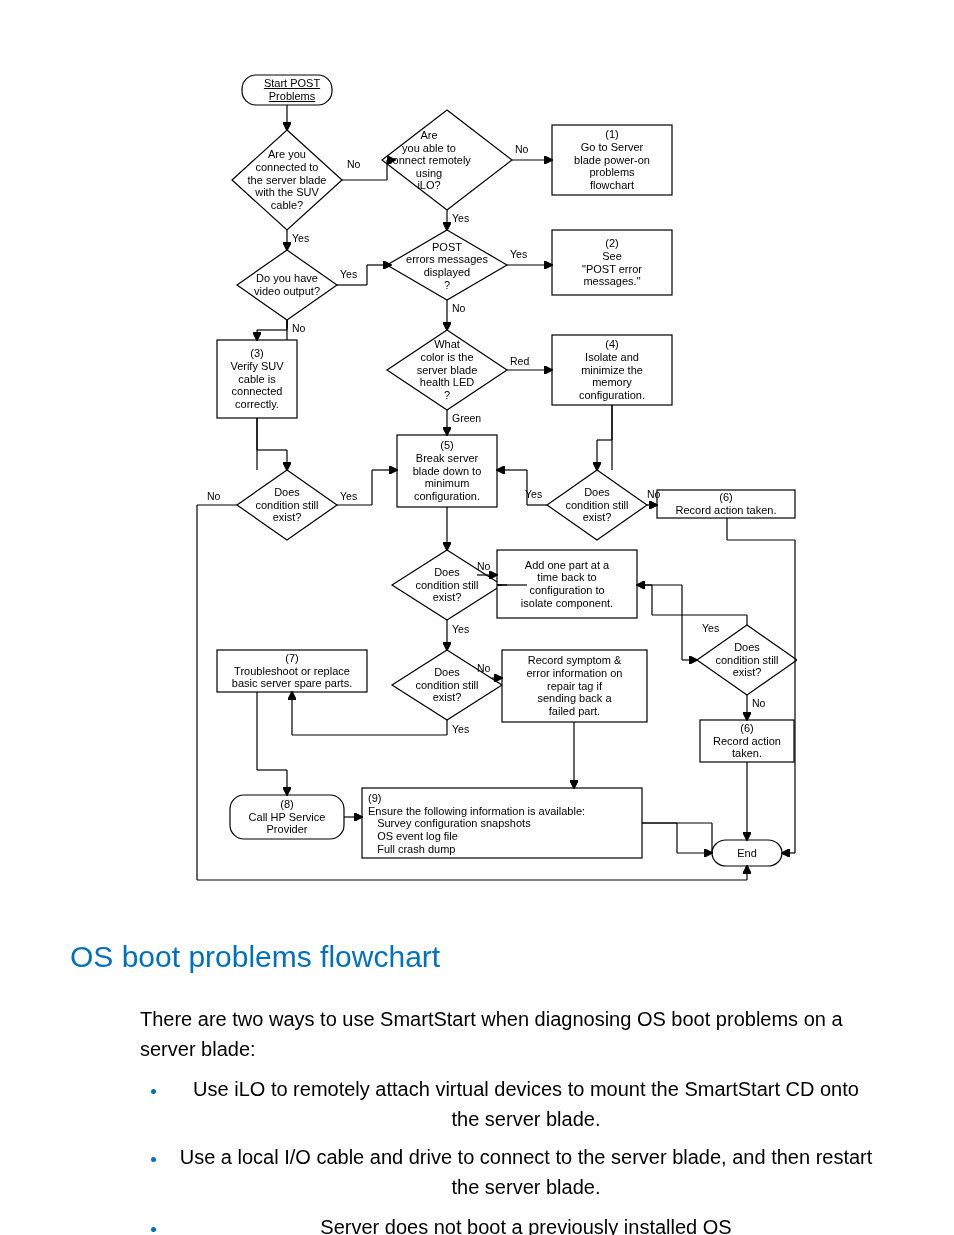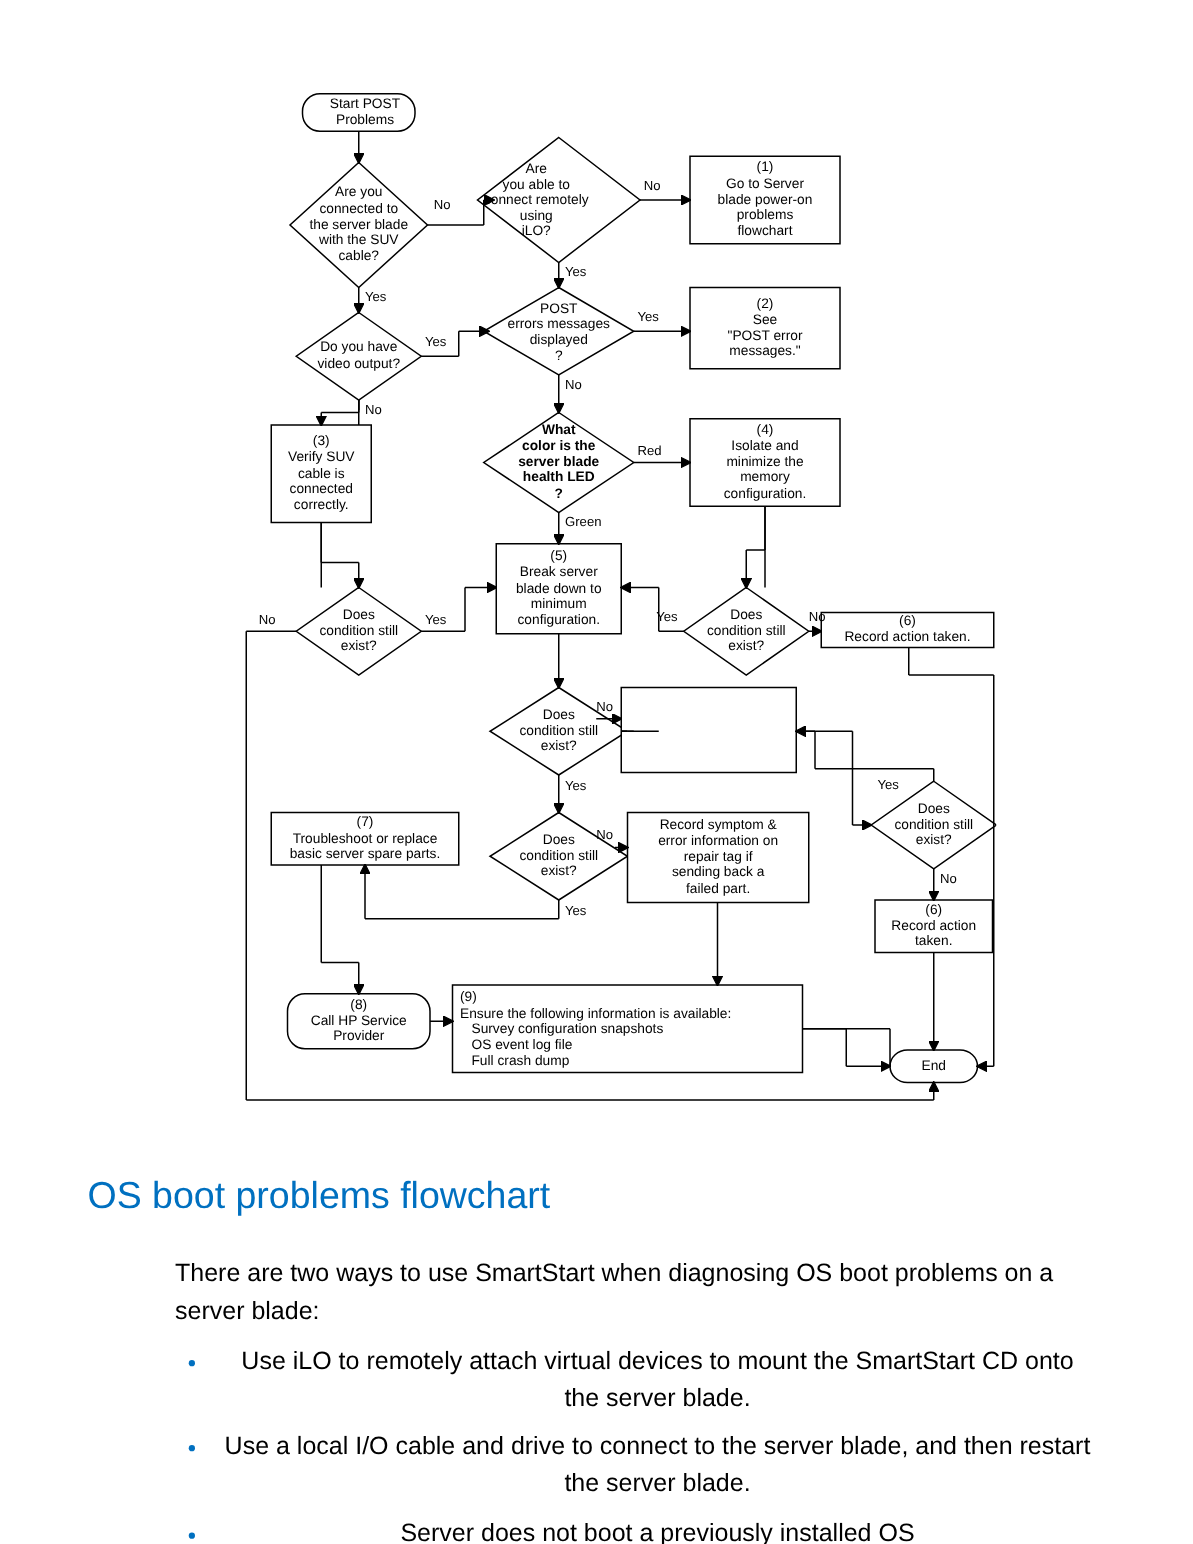--- a/index.html
+++ b/index.html
@@ -243,21 +243,21 @@
         <line x1="520" y1="753" x2="520" y2="783"></line>
         <line x1="520" y1="783" x2="555" y2="783" marker-end="url(#ah)"></line>
 
         <line x1="570" y1="448" x2="570" y2="470"></line>
         <line x1="570" y1="470" x2="638" y2="470"></line>
         <line x1="638" y1="470" x2="638" y2="783"></line>
         <line x1="638" y1="783" x2="625" y2="783" marker-end="url(#ah)"></line>
       </g>
     </svg>
 
-    <div class="terminator-label" style="left:85px; top:5px; width:100px; height:30px;">
+    <div class="terminator-label" style="left:85px; top:5px; width:100px; height:30px;text-decoration:underline;">
         <div class="inner">Start POST<br>Problems</div>
       </div>
     <div class="diamond-label" style="left:75px; top:65px; width:110px; height:90px;">
         <div class="inner">Are you<br>connected to<br>the server blade<br>with the SUV<br>cable?</div>
       </div>
     <div class="diamond-label" style="left:80px; top:190px; width:100px; height:50px;">
         <div class="inner">Do you have<br>video output?</div>
       </div>
     <div class="box" style="left:60px; top:270px; width:80px; height:78px;">
         <div class="inner">(3)<br>Verify SUV<br>cable is<br>connected<br>correctly.</div>
@@ -271,37 +271,40 @@
       </div>
     <div class="box" style="left:395px; top:55px; width:120px; height:70px;">
         <div class="inner">(1)<br>Go to Server<br>blade power-on<br>problems<br>flowchart</div>
       </div>
     <div class="diamond-label" style="left:230px; top:165px; width:120px; height:62px;">
         <div class="inner">POST<br>errors messages<br>displayed<br>?</div>
       </div>
     <div class="box" style="left:395px; top:160px; width:120px; height:65px;">
         <div class="inner">(2)<br>See<br>"POST error<br>messages."</div>
       </div>
-    <div class="diamond-label" style="left:230px; top:265px; width:120px; height:70px;font-weight:bold;">
+    <div class="diamond-label" style="left:230px; top:265px; width:120px; height:70px;">
         <div class="inner">What<br>color is the<br>server blade<br>health LED<br>?</div>
       </div>
     <div class="box" style="left:395px; top:265px; width:120px; height:70px;">
         <div class="inner">(4)<br>Isolate and<br>minimize the<br>memory<br>configuration.</div>
       </div>
     <div class="box" style="left:240px; top:365px; width:100px; height:72px;">
         <div class="inner">(5)<br>Break server<br>blade down to<br>minimum<br>configuration.</div>
       </div>
     <div class="diamond-label" style="left:390px; top:410px; width:100px; height:50px;">
         <div class="inner">Does<br>condition still<br>exist?</div>
       </div>
     <div class="box" style="left:500px; top:420px; width:138px; height:28px;">
         <div class="inner">(6)<br>Record action taken.</div>
       </div>
     <div class="diamond-label" style="left:235px; top:490px; width:110px; height:50px;">
         <div class="inner">Does<br>condition still<br>exist?</div>
+      </div>
+    <div class="box" style="left:340px; top:480px; width:140px; height:68px;">
+        <div class="inner">Add one part at a<br>time back to<br>configuration to<br>isolate component.</div>
       </div>
     <div class="diamond-label" style="left:540px; top:565px; width:100px; height:50px;">
         <div class="inner">Does<br>condition still<br>exist?</div>
       </div>
     <div class="box" style="left:543px; top:650px; width:94px; height:42px;">
         <div class="inner">(6)<br>Record action<br>taken.</div>
       </div>
     <div class="diamond-label" style="left:235px; top:590px; width:110px; height:50px;">
         <div class="inner">Does<br>condition still<br>exist?</div>
       </div>

